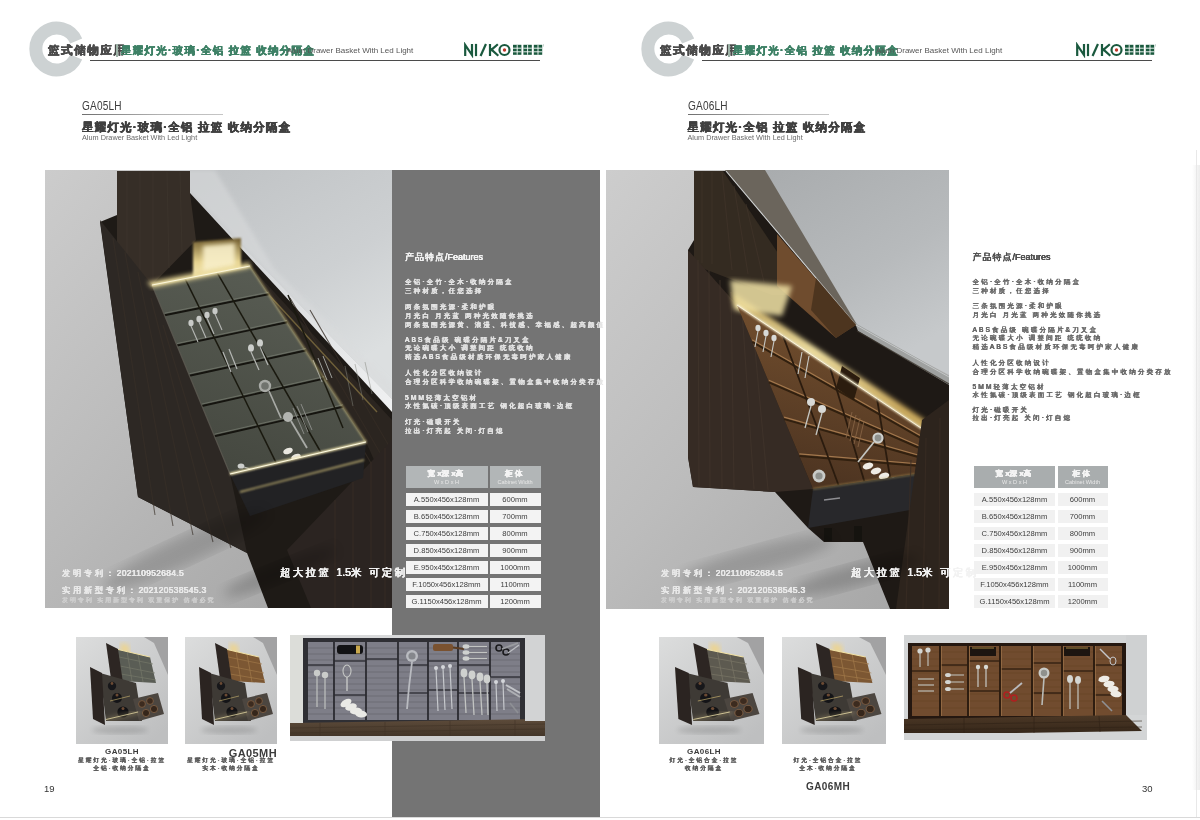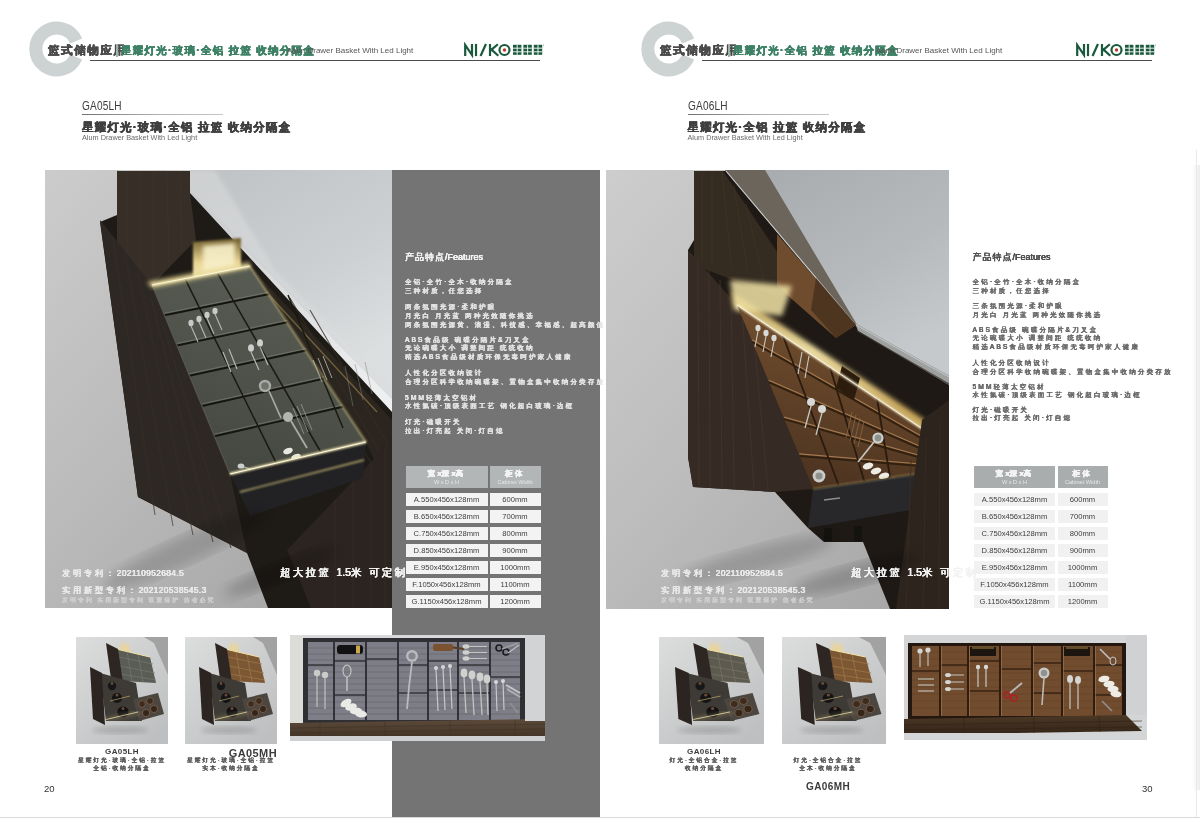--- a/index.html
+++ b/index.html
@@ -546,21 +546,21 @@
 
   <rect x="235" y="0" width="20" height="86" fill="#d2d3d4"></rect>
 </svg>
 
 <div class="abs" style="left:76px;top:747px;width:92px;text-align:center;font-size:8px;font-weight:bold;color:#3b3b3b;letter-spacing:0.4px;">GA05LH</div>
 <div class="abs cjk" style="left:58px;top:757px;width:128px;text-align:center;font-size:5.8px;color:#555;line-height:7.6px;">星耀灯光·玻璃·全铝·拉篮<br>全铝·收纳分隔盒</div>
 
 <div class="abs" style="left:185px;top:747px;width:92px;text-align:right;font-size:11px;font-weight:bold;color:#3b3b3b;letter-spacing:0.4px;">GA05MH</div>
 <div class="abs cjk" style="left:167px;top:757px;width:128px;text-align:center;font-size:5.8px;color:#555;line-height:7.6px;">星耀灯光·玻璃·全铝·拉篮<br>实木·收纳分隔盒</div>
 
-<div class="abs" style="left:44px;top:783px;font-size:9.5px;color:#333;">20</div>
+<div class="abs" style="left:44px;top:783px;font-size:9.5px;color:#333;">19</div>
 
 <svg class="abs" style="left:638.5px;top:19px" width="62" height="62" viewBox="0 0 62 62">
   <path d="M 49.2 38.1 A 21 21 0 1 1 49.2 21.9" fill="none" stroke="#cdd2d3" stroke-width="13"></path>
 </svg>
 
 <div class="abs cjk" style="left:660px;top:43px;font-size:11.5px;font-weight:bold;color:#4a4a4a;letter-spacing:1.6px;">篮式储物应用</div>
 
 <div class="abs" style="left:728px;top:44px;width:1.5px;height:13px;background:#9eb4a8;"></div>
 
 <div class="abs cjk" style="left:733px;top:44px;font-size:10.5px;font-weight:bold;color:#3e8166;letter-spacing:1.25px;">星耀灯光·全铝 拉篮 收纳分隔盒</div>

